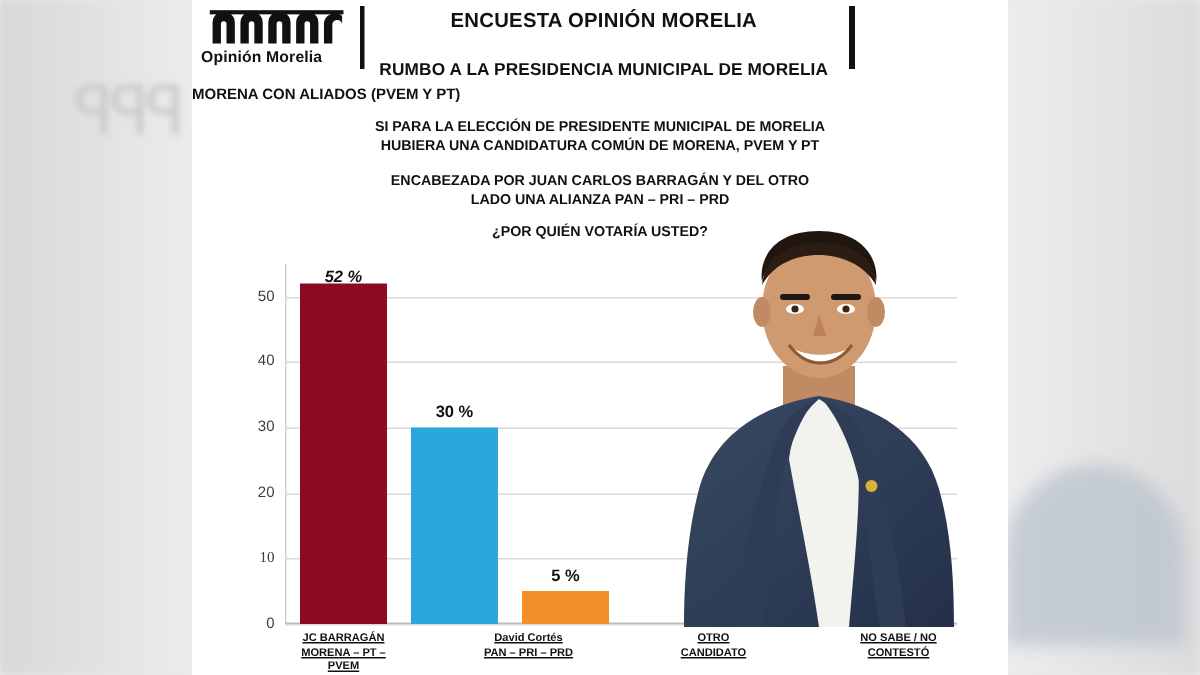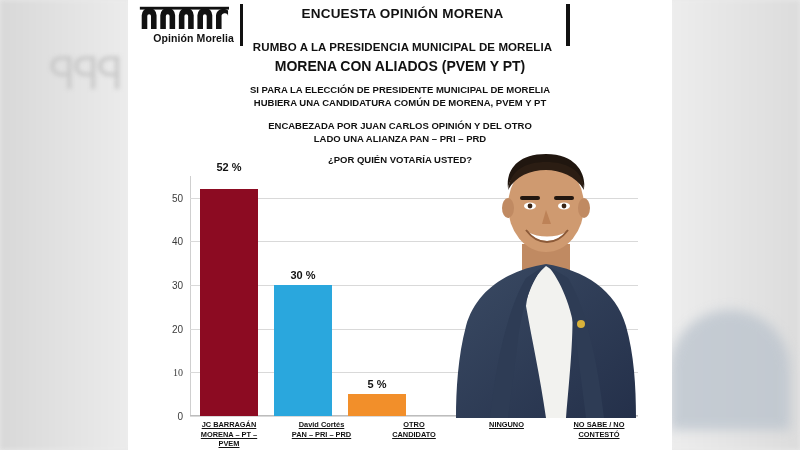--- a/index.html
+++ b/index.html
@@ -68,21 +68,21 @@
   .header {
     position: relative;
     height: 50px;
     padding-top: 6px;
   }
   .brand {
     position: absolute;
     left: 6px;
     top: 4px;
     width: 100px;
-    text-align: right;
+    text-align: left;
   }
   .brand-mark {
     height: 26px;
     display: block;
     margin: 0 auto;
   }
   .brand-name {
     font-size: 10.5px;
     font-weight: bold;
     color: #111;
@@ -115,22 +115,22 @@
     letter-spacing: .2px;
   }
   .title-sub {
     font-size: 11.5px;
     font-weight: bold;
     color: #111;
     margin-top: 20px;
     letter-spacing: .1px;
   }
   .subhead {
-    text-align: center;
-    font-size: 14px;
+    text-align: left;
+    font-size: 10px;
     font-weight: bold;
     color: #111;
     margin-top: 2px;
   }
   .question-block {
     text-align: center;
     margin-top: 9px;
   }
   .q-label {
     font-size: 9.5px;
@@ -284,31 +284,31 @@
             <rect x="2" y="3" width="96" height="3"></rect>
           </g>
         </svg>
         <div class="brand-name">Opinión Morelia</div>
       </div>
 
       <div class="divider-left"></div>
       <div class="divider-right"></div>
 
       <div class="titles">
-        <div class="title-main">ENCUESTA OPINIÓN MORENA</div>
+        <div class="title-main">ENCUESTA OPINIÓN MORELIA</div>
         <div class="title-sub">RUMBO A LA PRESIDENCIA MUNICIPAL DE MORELIA</div>
       </div>
     </div>
 
     <div class="subhead">MORENA CON ALIADOS (PVEM Y PT)</div>
 
     <div class="question-block">
       <div class="q-text">SI PARA LA ELECCIÓN DE PRESIDENTE MUNICIPAL DE MORELIA</div>
       <div class="q-text" style="margin-top:0">HUBIERA UNA CANDIDATURA COMÚN DE MORENA, PVEM Y PT</div>
-      <div class="q-text2">ENCABEZADA POR JUAN CARLOS OPINIÓN Y DEL OTRO</div>
+      <div class="q-text2">ENCABEZADA POR JUAN CARLOS BARRAGÁN Y DEL OTRO</div>
       <div class="q-text" style="margin-top:0">LADO UNA ALIANZA PAN – PRI – PRD</div>
       <div class="q-text3">¿POR QUIÉN VOTARÍA USTED?</div>
     </div>
 
     <div class="chart">
       <div class="plot" id="plot">
         <div class="axis-left"></div>
         <div class="axis-bottom"></div>
         <div id="gridlines">
             <div class="gridline" style="top: 240px;"></div>
@@ -320,21 +320,21 @@
             <div class="gridline" style="top: 109.091px;"></div>
             <div class="ytick" style="top: 109.091px;">30</div>
             <div class="gridline" style="top: 65.4545px;"></div>
             <div class="ytick" style="top: 65.4545px;">40</div>
             <div class="gridline" style="top: 21.8182px;"></div>
             <div class="ytick" style="top: 21.8182px;">50</div>
           </div>
         <div class="bars" id="bars">
             <div class="bar-col">
               <div class="bar" style="height: 226.909px; background: rgb(140, 11, 34);"></div>
-              <div class="bar-value" style="bottom: 243px;">52 %</div>
+              <div class="bar-value" style="bottom: 225px; font-style: italic;">52 %</div>
             </div>
             <div class="bar-col">
               <div class="bar" style="height: 130.909px; background: rgb(42, 167, 221);"></div>
               <div class="bar-value" style="bottom: 134.909px;">30 %</div>
             </div>
             <div class="bar-col">
               <div class="bar" style="height: 21.8182px; background: rgb(242, 143, 42);"></div>
               <div class="bar-value" style="bottom: 25.8182px;">5 %</div>
             </div>
             <div class="bar-col"></div>
@@ -349,23 +349,20 @@
           </div>
           <div class="xlabel">
             <span class="l2">David Cortés</span>
             <span class="l2">PAN – PRI – PRD</span>
           </div>
           <div class="xlabel">
             <span class="l2">OTRO</span>
             <span class="l2">CANDIDATO</span>
           </div>
           <div class="xlabel">
-            <span class="l2">NINGUNO</span>
-          </div>
-          <div class="xlabel">
             <span class="l2">NO SABE / NO</span>
             <span class="l2">CONTESTÓ</span>
           </div>
         </div>
     </div>
 
     <div class="photo">
       <svg viewBox="0 0 196 278" width="196" height="278">
         <defs>
           <linearGradient id="suit" x1="0" y1="0" x2="1" y2="1">

